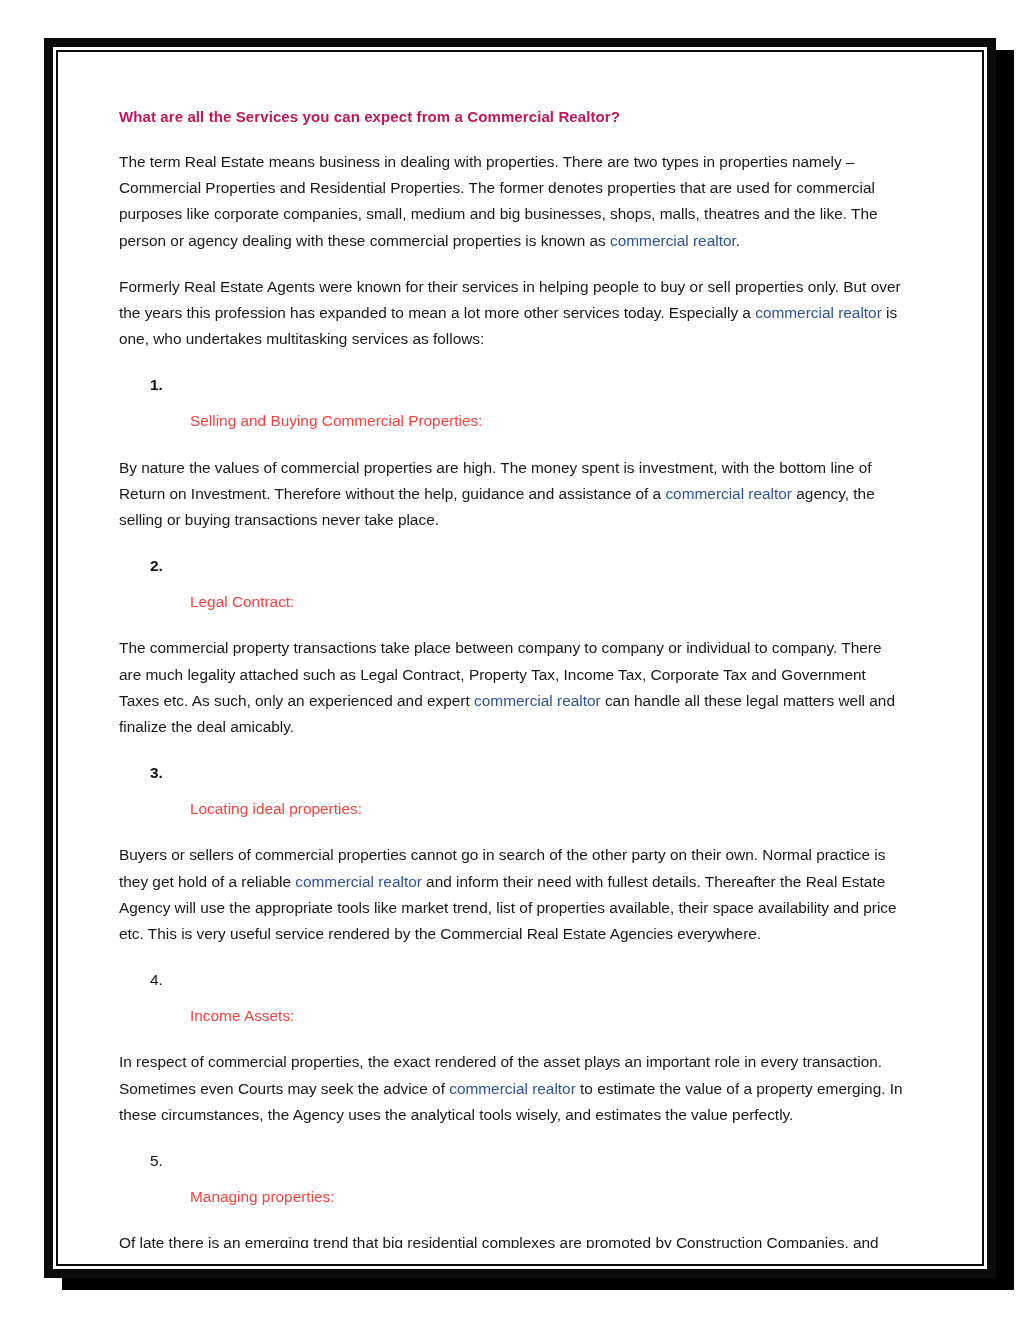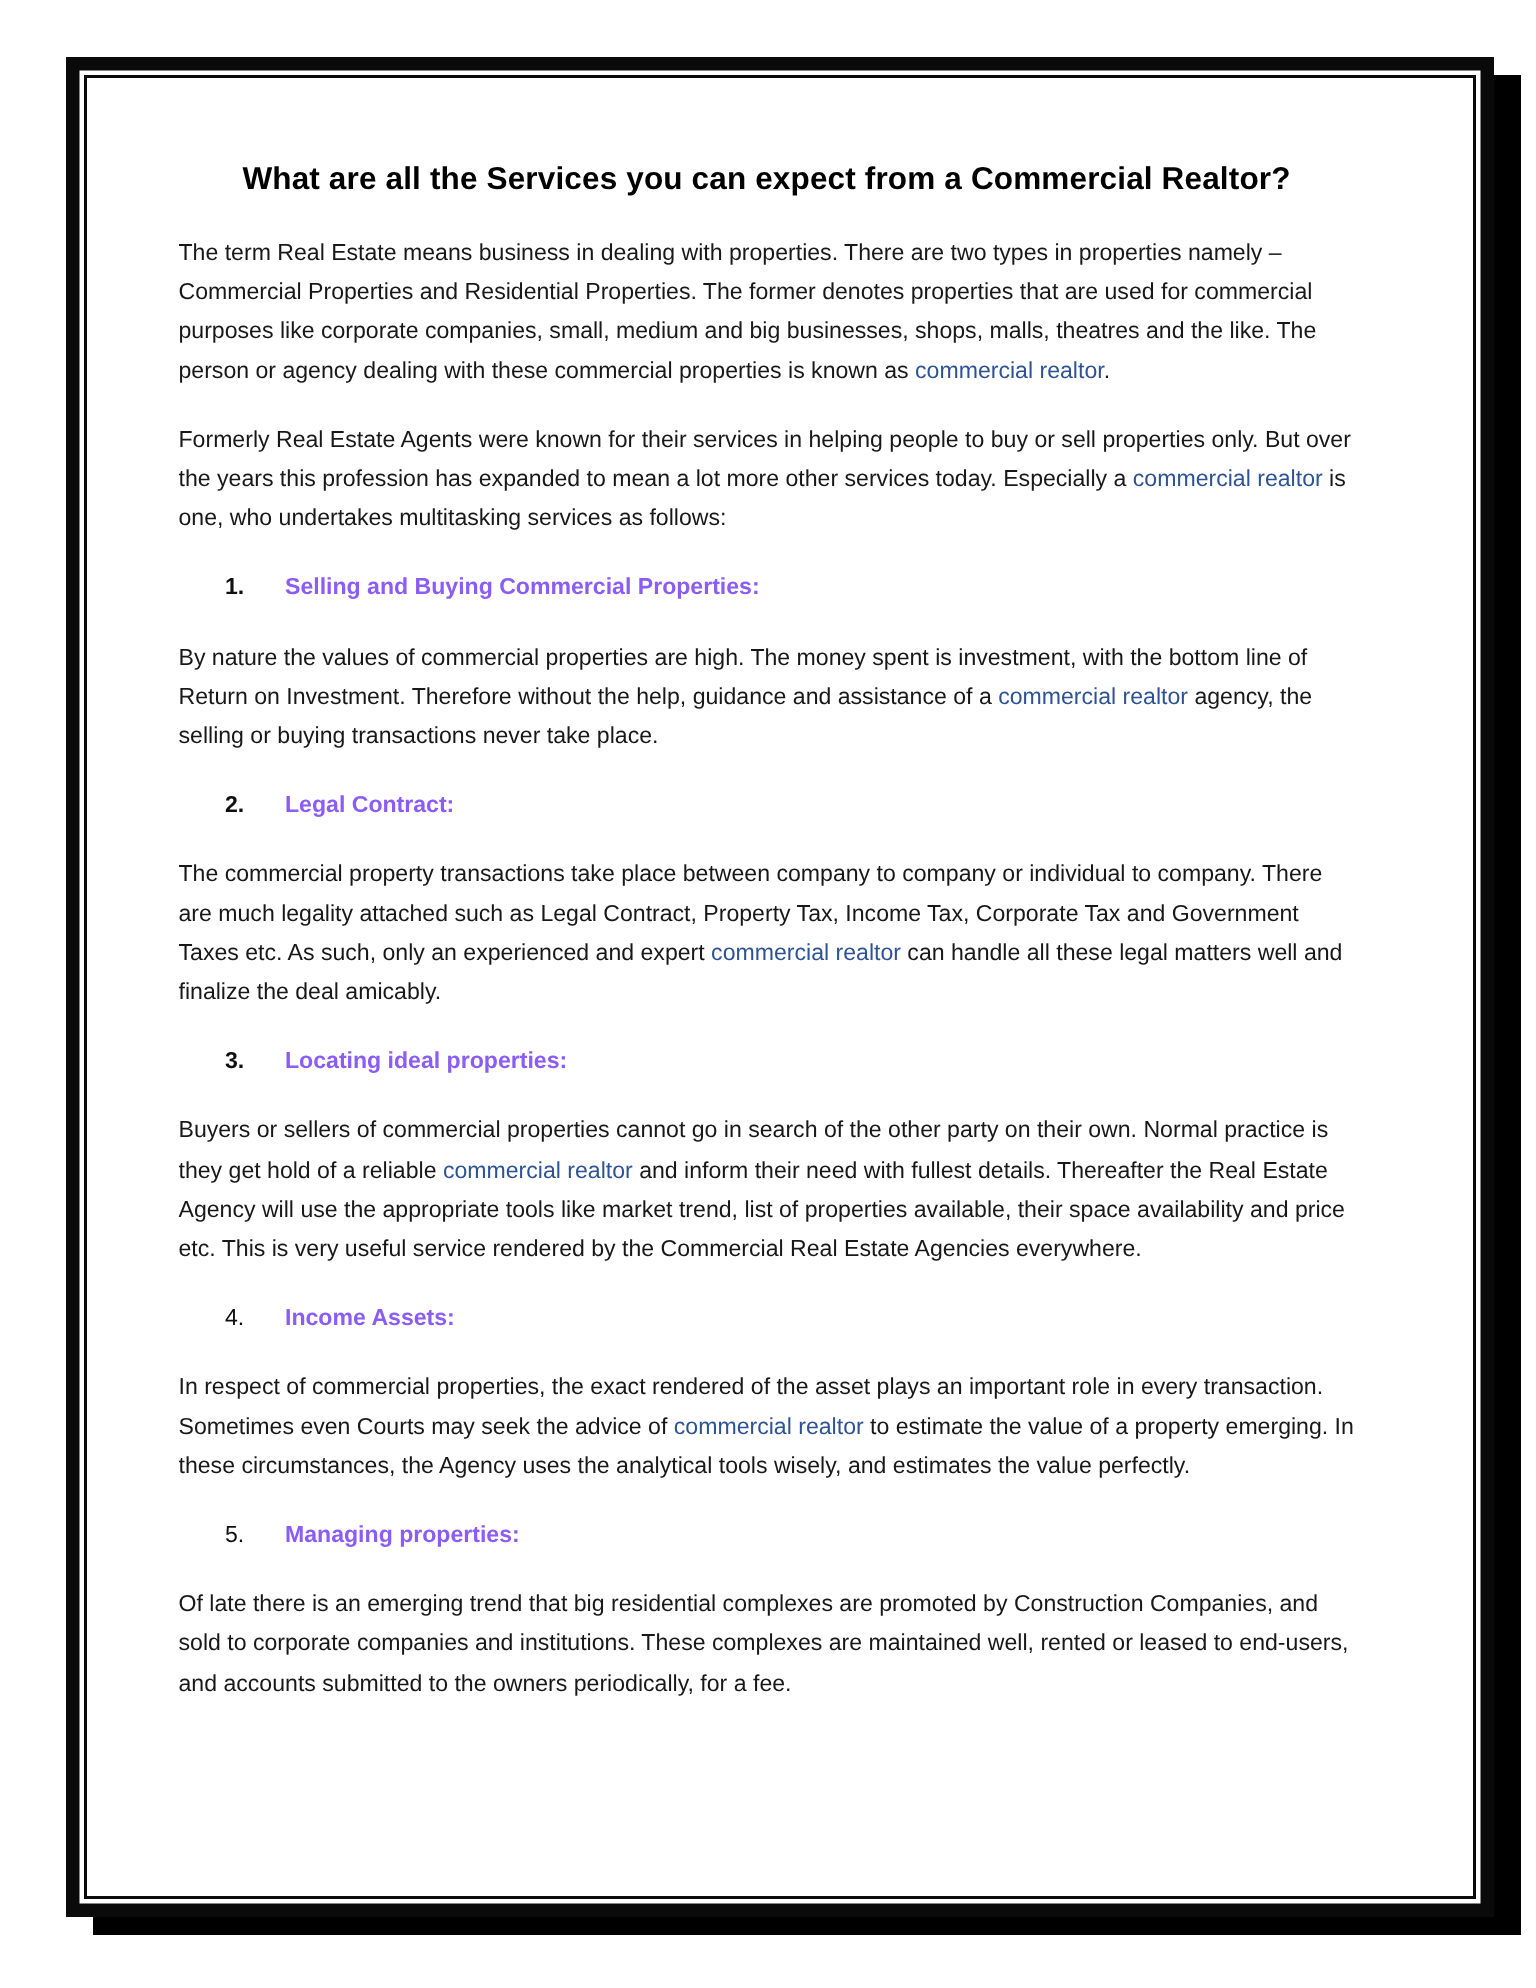--- a/index.html
+++ b/index.html
@@ -64,24 +64,23 @@
   .doc-body {
     position: absolute;
     left: 119px;
     top: 108px;
     width: 784px;
     height: 1140px;
     overflow: hidden;
   }
 
   .doc-title {
-    font-size: 21px;
+    font-size: 15px;
     font-weight: bold;
-    color: #000000;
-    text-align: center;
+    color: #be185d;
     margin: 0 0 24px 0;
     letter-spacing: .1px;
   }
 
   .doc-para {
     font-size: 15.4px;
     line-height: 26.2px;
     color: #181818;
     margin: 0 0 20px 0;
     text-align: left;
@@ -102,22 +101,23 @@
     padding-left: 31px;
     display: flex;
   }
   .list-num {
     width: 40px;
     flex: 0 0 40px;
     color: #101010;
   }
   .list-num.bold { font-weight: bold; }
   .list-label {
-    font-weight: bold;
-    color: #8b5cf6;
+    font-weight: normal;
+    color: #ef4444;
+    margin-top: 36px;
   }
 </style>
 </head>
 <body>
 
 <div id="page-root">
 
   <div class="page-shadow"></div>
 
   <div class="page-frame-outer">

